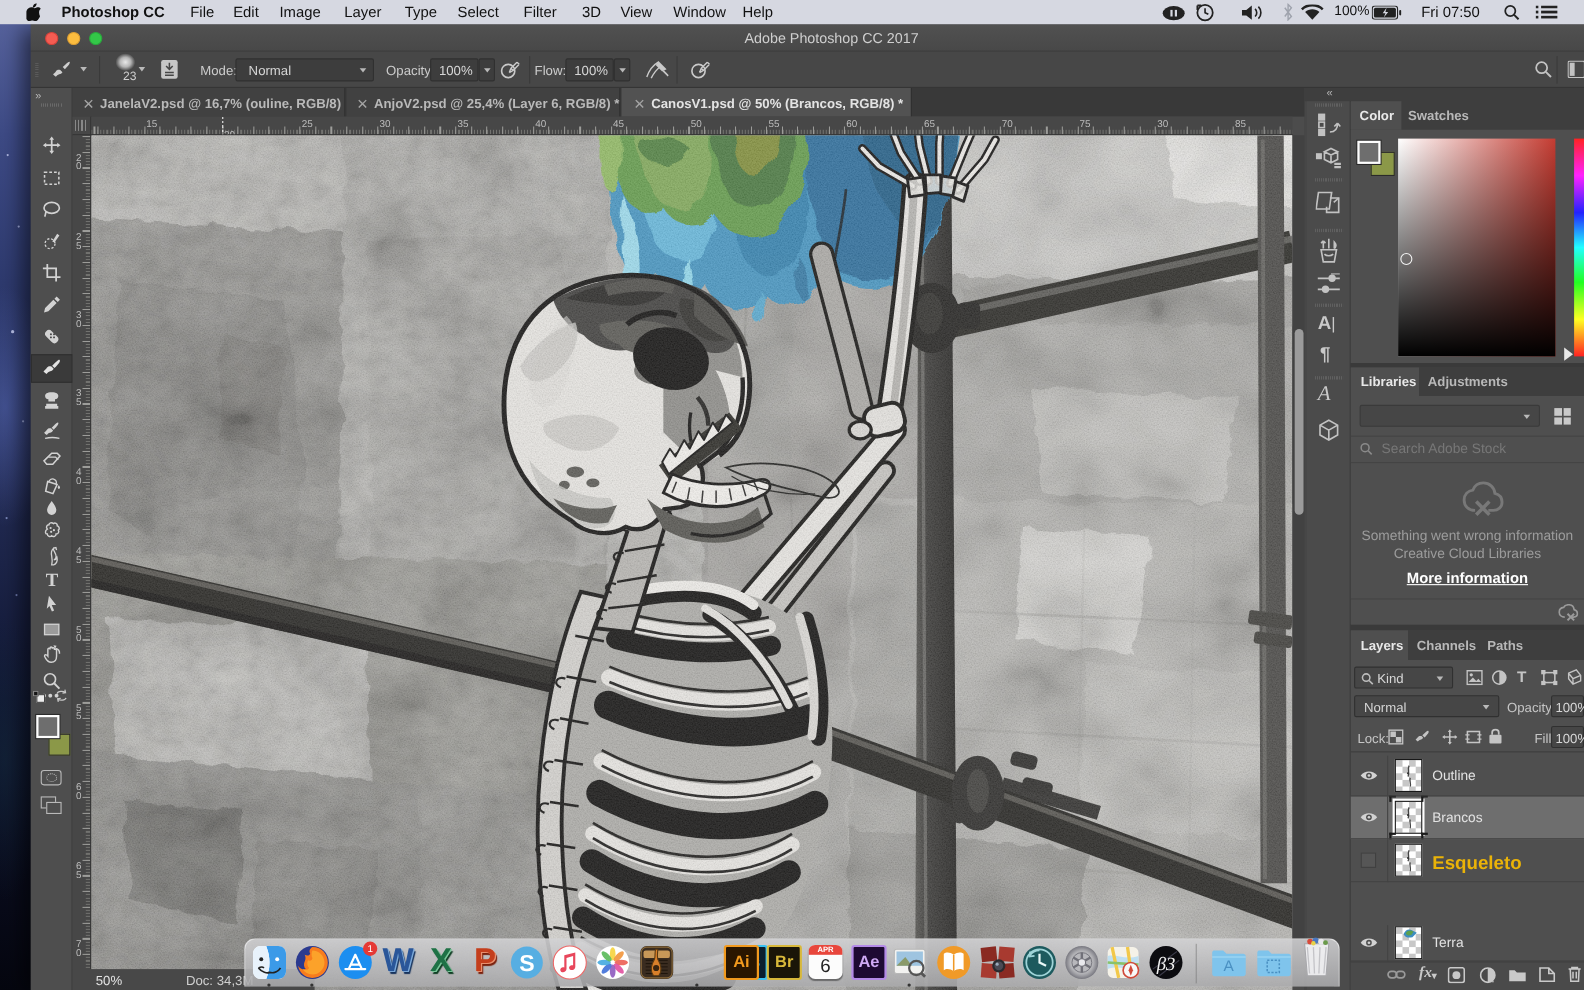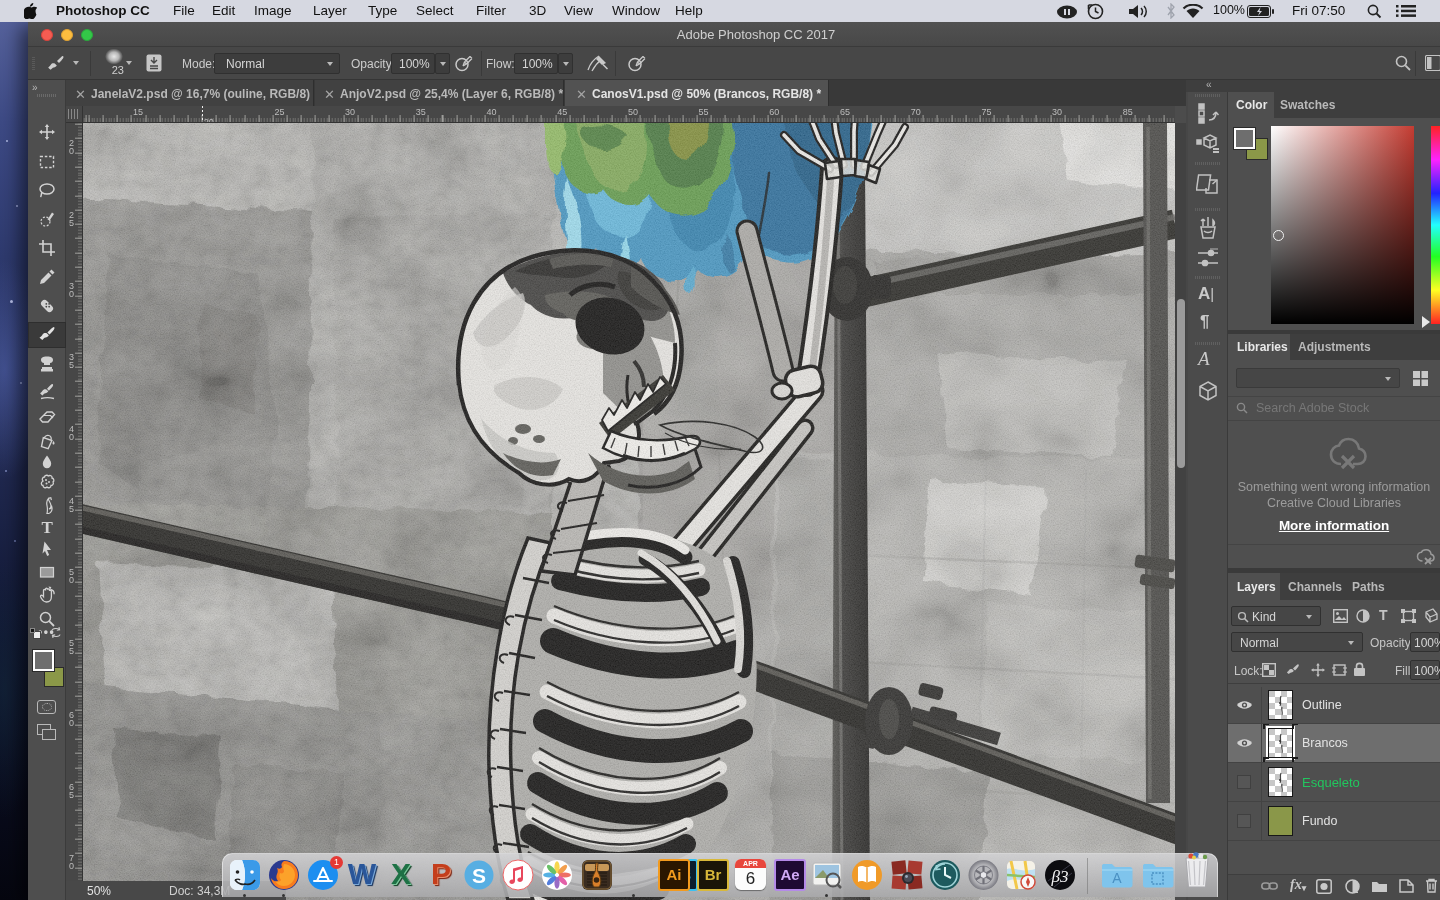--- a/index.html
+++ b/index.html
@@ -850,29 +850,38 @@
           </div>
           <div style="position:absolute;left:0;top:76px;width:212px;height:39px;background:transparent;">
             <div style="position:absolute;left:33px;top:0;width:1px;height:39px;background:#434343;"></div>
             <div style="position:absolute;left:9px;top:12px;width:14px;height:14px;border:1px solid #404040;background:#565656;"></div>
             <div style="position:absolute;left:40px;top:4px;width:25px;height:30px;background:repeating-conic-gradient(#ffffff 0 25%, #c7c7c7 0 50%) 0 0/12px 12px #fff;border:1px solid #181818;">
               <svg style="position:absolute;left:4px;top:3px;" width="16" height="24" viewBox="0 0 16 24">
                 <path d="M8 2 C6 6 9 8 7 12 M9 13 C8 16 10 18 9 21" stroke="#444" stroke-width="1.2" fill="none"></path>
                 <circle cx="7" cy="9" r="1" fill="#333"></circle>
               </svg>
             </div>
-            <div style="position:absolute;left:74px;top:12px;color:#22c55e;font-size:13px;">Esqueleto</div>
+            <div style="position:absolute;left:74px;top:12px;color:#eab308;font-size:17px;font-weight:bold;">Esqueleto</div>
             <div style="position:absolute;left:0;top:38px;width:212px;height:1px;background:#434343;"></div>
           </div>
-          <div style="position:absolute;left:0;top:115px;width:212px;height:39px;background:transparent;">
-            <div style="position:absolute;left:33px;top:0;width:1px;height:39px;background:#434343;"></div>
-            <div style="position:absolute;left:9px;top:12px;width:14px;height:14px;border:1px solid #404040;background:#565656;"></div>
-            <div style="position:absolute;left:40px;top:4px;width:25px;height:30px;background:#8a9749;border:1px solid #181818;"></div>
-            <div style="position:absolute;left:74px;top:12px;color:#e2e2e2;font-size:12.5px;">Fundo</div>
-            <div style="position:absolute;left:0;top:38px;width:212px;height:1px;background:#434343;"></div>
+          <div style="position:absolute;left:0;top:154px;width:212px;height:33px;background:transparent;">
+            <div style="position:absolute;left:33px;top:0;width:1px;height:33px;background:#434343;"></div>
+            <svg style="position:absolute;left:8px;top:10px;" width="17" height="12" viewBox="0 0 17 12">
+              <path d="M1 6 C4.5 1 12.5 1 16 6 C12.5 11 4.5 11 1 6 Z" fill="#d2d2d2"></path>
+              <circle cx="8.5" cy="6" r="2.6" fill="#4f4f4f"></circle>
+              <circle cx="8.5" cy="6" r="1.2" fill="#d2d2d2"></circle>
+            </svg>
+            <div style="position:absolute;left:40px;top:1px;width:25px;height:30px;background:repeating-conic-gradient(#ffffff 0 25%, #c7c7c7 0 50%) 0 0/12px 12px #fff;border:1px solid #181818;">
+              <svg style="position:absolute;left:6px;top:1px;" width="14" height="10" viewBox="0 0 14 10">
+                <path d="M1 5 C3 1 6 0 9 2 L13 4 L9 8 C5 9 2 8 1 5 Z" fill="#3d8ec0"></path>
+                <path d="M3 4 C5 1.5 8 1.5 10 3 L8 6 C5 7 3 6 3 4 Z" fill="#5ca04e"></path>
+              </svg>
+            </div>
+            <div style="position:absolute;left:74px;top:9px;color:#e2e2e2;font-size:12.5px;">Terra</div>
+            <div style="position:absolute;left:0;top:32px;width:212px;height:1px;background:#434343;"></div>
           </div>
         </div>
       <div style="position:absolute;left:42px;top:794px;width:212px;height:26px;background:#4a4a4a;border-top:1px solid #3e3e3e;"></div>
       <svg style="position:absolute;left:75px;top:800px;" width="17" height="12" viewBox="0 0 17 12">
           <g fill="none" stroke="#9a9a9a" stroke-width="1.6">
             <rect x="0.8" y="3" width="8" height="6" rx="3"></rect>
             <rect x="8.2" y="3" width="8" height="6" rx="3"></rect>
           </g>
         </svg>
       <div style="position:absolute;left:104px;top:797px;color:#c9c9c9;font-size:14px;font-style:italic;font-family:'Liberation Serif';font-weight:bold;">fx<span style="font-style:normal;font-size:9px;vertical-align:-2px;">▾</span></div>

